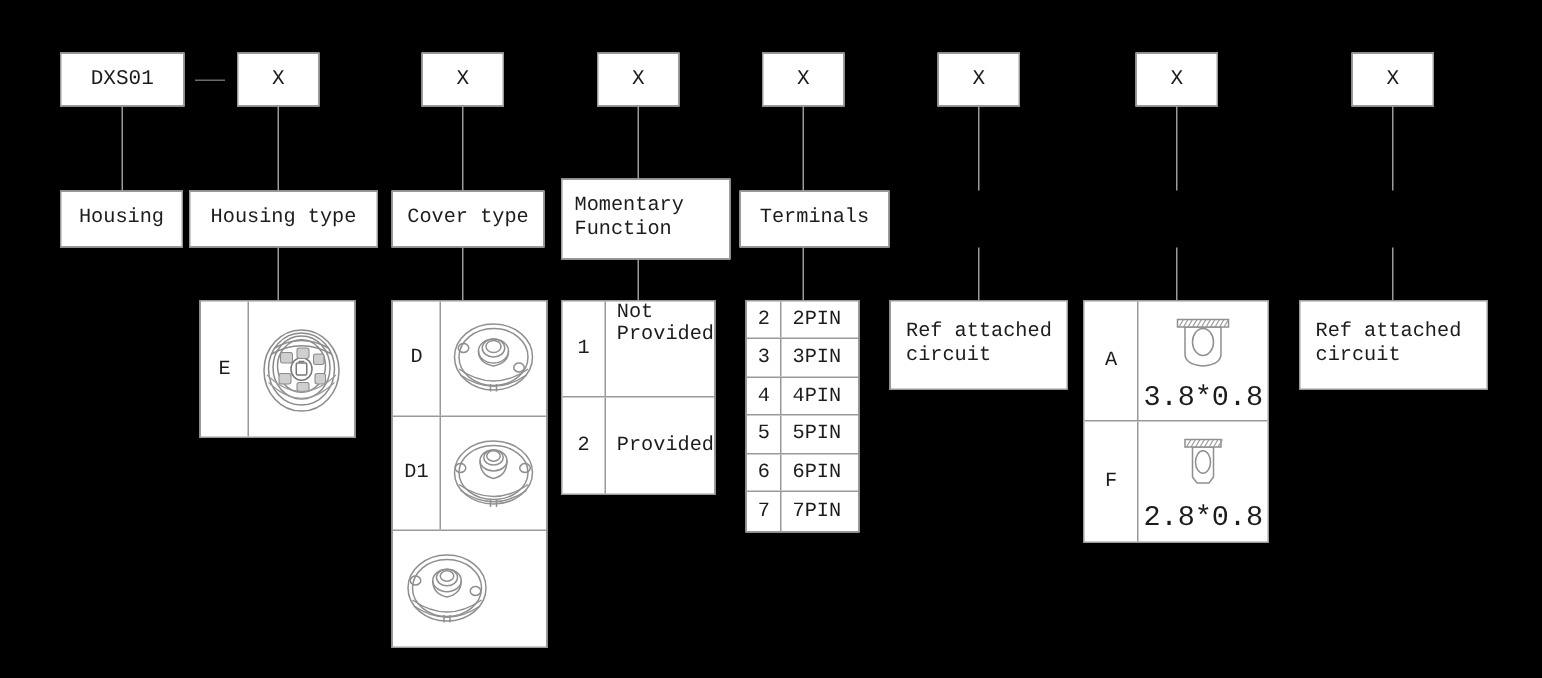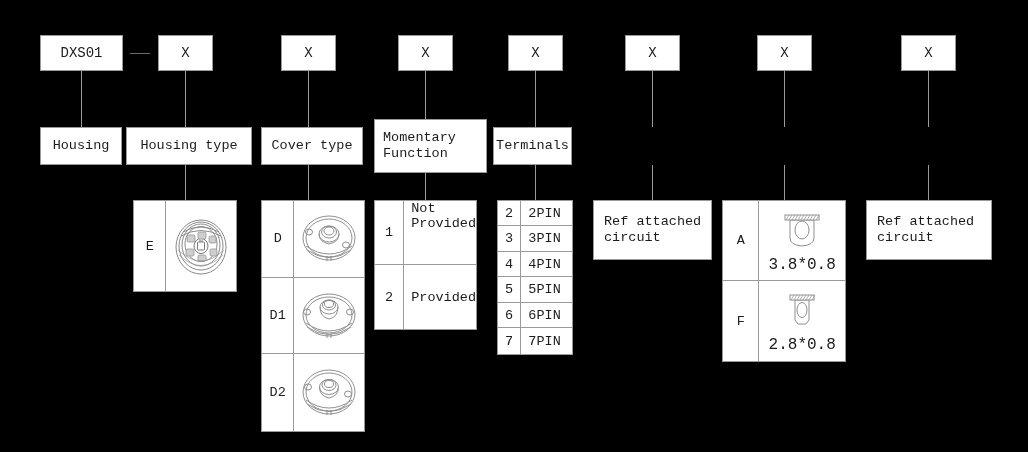--- a/index.html
+++ b/index.html
@@ -65,21 +65,21 @@
     align-items: center;
     justify-content: center;
     font-size: 13.5px;
     color: #1c1c1c;
     border-right: 1px solid #9a9a9a;
   }
   .tcell:last-child { border-right: none; }
   .tcell.lft { justify-content: flex-start; padding-left: 7px; text-align: left; }
   .tcell.col-img { flex-direction: column; justify-content: center; }
   .dim {
-    font-size: 16px;
+    font-size: 19px;
     margin-top: 2px;
     color: #1c1c1c;
   }
   svg { display: block; }
 </style>
 </head>
 <body>
 
 <div id="stage">
 
@@ -133,21 +133,21 @@
   <div class="box label-box" style="left:126px; top:127px; width:126px; height:38px;">
     <span>Housing type</span>
   </div>
   <div class="box label-box" style="left:261px; top:127px; width:102px; height:38px;">
     <span>Cover type</span>
   </div>
   <div class="box label-box left" style="left:374px; top:119px; width:113px; height:54px; flex-direction:column; align-items:flex-start; justify-content:center;">
     <span>Momentary</span>
     <span>Function</span>
   </div>
-  <div class="box label-box" style="left:493px; top:127px; width:79px; height:38px;">
+  <div class="box label-box" style="left:493px; top:127px; width:100px; height:38px;">
     <span>Terminals</span>
   </div>
 
   <div class="tbl" style="left:133px; top:200px; width:104px; height:92px;">
     <div class="trow" style="height:100%;">
       <div class="tcell" style="width:33px; height:100%;">
         <span>E</span>
       </div>
       <div class="tcell" style="width:71px; height:100%;">
         <span>
@@ -224,23 +224,20 @@
               <path d="M23 22 q0 10 9 12 q9 -2 9 -12"></path>
               <path d="M9 38 q23 16 46 0"></path>
               <path d="M10 42 q22 15 44 0"></path>
               <path d="M30 48 v5 M34 48 v5"></path>
             </g>
           </svg>
         </span>
       </div>
     </div>
     <div class="trow" style="height:33.333%;">
-      <div class="tcell" style="width:33px; height:100%;">
-        <span>D2</span>
-      </div>
       <div class="tcell" style="width:71px; height:100%;">
         <span>
           <svg width="64" height="60" viewBox="0 0 64 60">
             <g fill="none" stroke="#8f8f8f" stroke-width="1">
               <ellipse cx="32" cy="29" rx="26" ry="22"></ellipse>
               <ellipse cx="32" cy="29" rx="23" ry="19"></ellipse>
               <ellipse cx="11" cy="24" rx="3.5" ry="3"></ellipse>
               <ellipse cx="51" cy="31" rx="3.5" ry="3"></ellipse>
               <ellipse cx="32" cy="24" rx="9.5" ry="7.5"></ellipse>
               <ellipse cx="32" cy="22" rx="7" ry="5.5"></ellipse>

